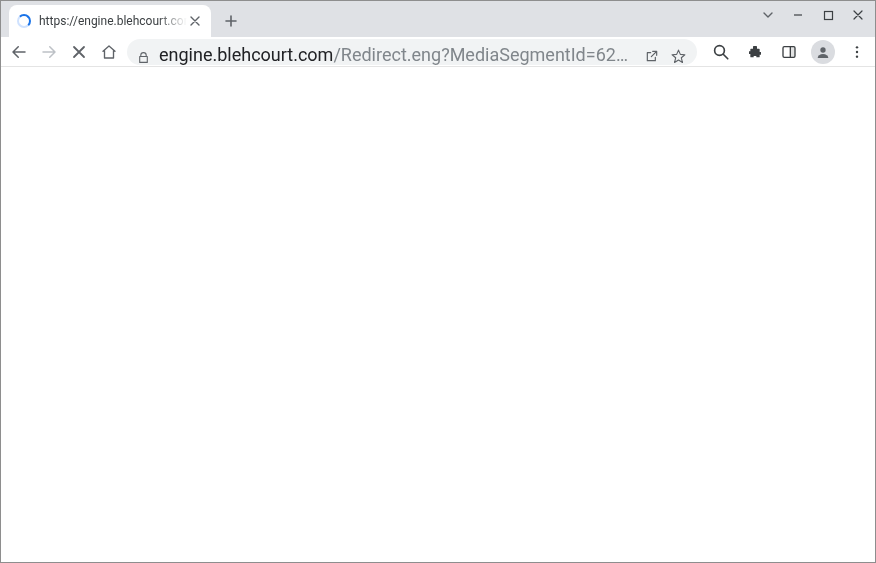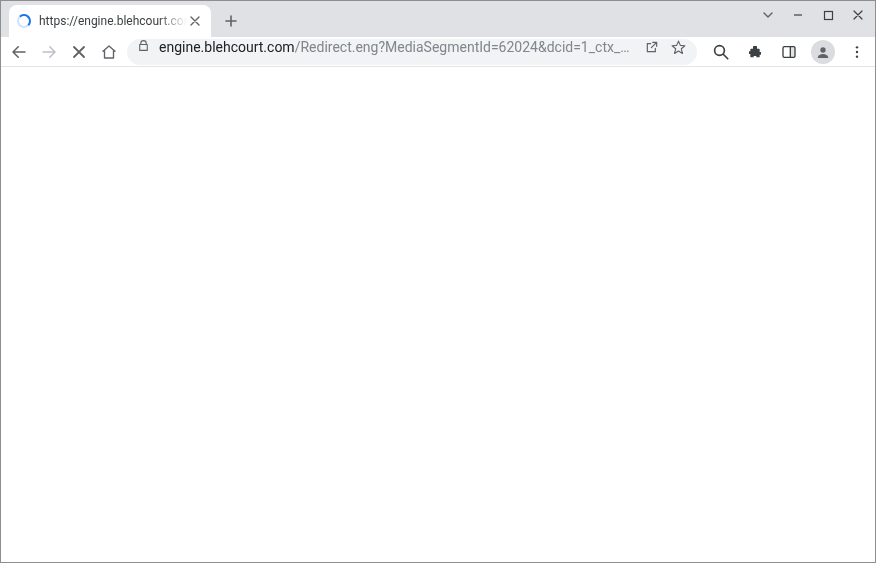--- a/index.html
+++ b/index.html
@@ -14,21 +14,21 @@
     .tab .tab-title { flex:1; white-space:nowrap; overflow:hidden; text-overflow: clip; mask-image:linear-gradient(to right,#000 80%,transparent 100%); -webkit-mask-image:linear-gradient(to right,#000 80%,transparent 100%);}
     .tab .tab-close { width:16px; height:16px; display:flex; align-items:center; justify-content:center; border-radius:50%; color:#5f6368; cursor:pointer;}
     .new-tab { width:28px; height:28px; display:flex; align-items:center; justify-content:center; border-radius:50%; color:#5f6368; margin-left:6px; margin-bottom:2px; cursor:pointer;}
     .win-controls { position:absolute; right:2px; top:0; height:28px; display:flex; align-items:center; gap:0;}
     .win-controls .win-btn { width:30px; height:28px; display:flex; align-items:center; justify-content:center; color:#3c4043; cursor:pointer;}
     .win-controls .chev-btn { width:30px; height:28px; display:flex; align-items:center; justify-content:center; color:#5f6368;}
     
     .toolbar { height:30px; background:#ffffff; border-bottom:1px solid #e4e4e4; display:flex; align-items:center; padding:0 6px; gap:6px; flex-shrink:0;}
     .nav-btn { width:24px; height:24px; display:flex; align-items:center; justify-content:center; border-radius:50%; color:#5f6368; cursor:pointer;}
     .nav-btn.disabled { color:#bdc1c6; cursor:default;}
-    .address { flex:1; height:26px; background:#f1f3f4; border-radius:14px; display:flex; align-items:flex-start; padding:0 10px; font-size:14px; color:#202124; overflow:hidden;}
+    .address { flex:1; height:26px; background:#f1f3f4; border-radius:14px; display:flex; align-items:flex-end; padding:0 10px; font-size:18px; color:#202124; overflow:hidden;}
     .address .lock-icon { width:14px; height:14px; color:#5f6368; flex-shrink:0; margin-right:8px; display:flex;}
     .address .host { color:#202124; white-space:nowrap;}
     .address .path { color:#80868b; white-space:nowrap; overflow:hidden; text-overflow:ellipsis; flex:1;}
     .address .addr-right { display:flex; align-items:center; gap:10px; margin-left:8px; color:#5f6368; flex-shrink:0;}
     .right-icons { display:flex; align-items:center; gap:10px; margin-left:6px;}
     .right-icons .icon-btn { width:24px; height:24px; display:flex; align-items:center; justify-content:center; color:#3c4043; cursor:pointer; border-radius:50%;}
     .avatar { width:24px; height:24px; border-radius:50%; background:#dadce0; display:flex; align-items:center; justify-content:center; color:#5f6368;}
     .content { flex:1; background:#ffffff;}
     svg{display:block;}
   </style>

